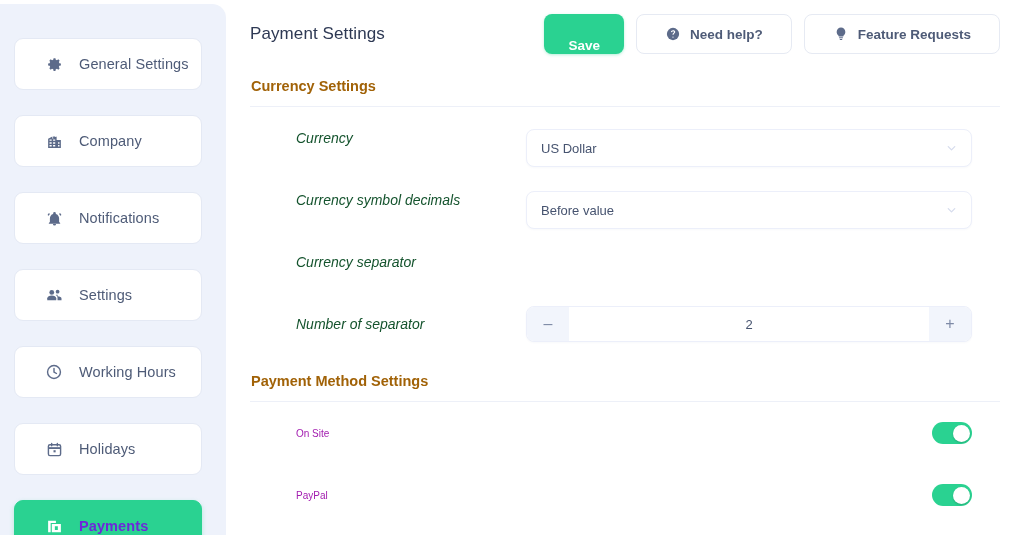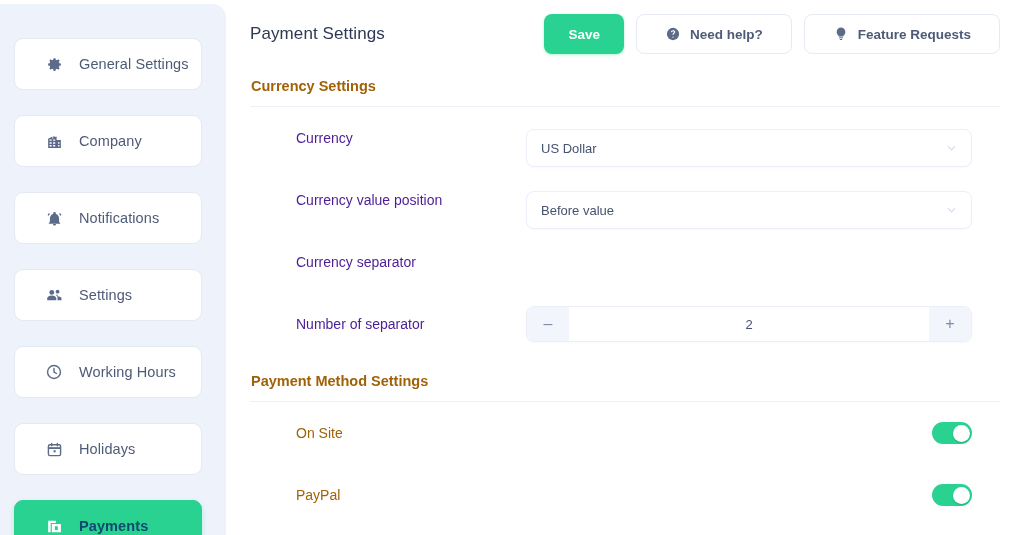--- a/index.html
+++ b/index.html
@@ -57,21 +57,21 @@
     color: #4e5b77;
     letter-spacing: .1px;
     white-space: nowrap;
   }
   .nav-item.active {
     background: #2ad291;
     border-color: #2ad291;
     box-shadow: 0 2px 5px rgba(42,210,145,.3);
   }
   .nav-item.active .nav-icon { color: #ffffff; }
-  .nav-item.active .nav-label { color: #0c4a6e; font-weight: 600; }
+  .nav-item.active .nav-label { color: #6d28d9; font-weight: 600; }
 
   
   #main {
     position: absolute;
     left: 226px; top: 0;
     width: 798px; height: 535px;
     background: #ffffff;
     padding: 0 24px 0 24px;
   }
 
@@ -104,20 +104,21 @@
     cursor: pointer;
     white-space: nowrap;
     border: 1px solid transparent;
   }
   .btn-save {
     background: #2ad291;
     color: #ffffff;
     font-weight: 700;
     padding: 0 23px;
     box-shadow: 0 1px 3px rgba(42,210,145,.35);
+    align-items: flex-end;
   }
   .btn-ghost {
     background: #ffffff;
     border: 1px solid #e6eaf3;
     color: #4e5b77;
     padding: 0 28px;
     font-weight: 600;
   }
   .btn-ghost .btn-icon {
     color: #5d6b8a;
@@ -140,23 +141,24 @@
   }
 
   .field-row {
     display: flex;
     align-items: center;
     height: 62px;
     padding-left: 46px;
   }
   .field-label {
     font-size: 14px;
-    color: #4c1d95;
+    color: #14532d;
     width: 230px;
     flex: none;
+    font-style: italic;
   }
   .control {
     position: relative;
     flex: 1;
     max-width: 446px;
   }
 
   .select {
     position: relative;
     height: 38px;
@@ -230,22 +232,22 @@
   }
 
   .method-row {
     display: flex;
     align-items: center;
     height: 62px;
     padding-left: 46px;
     padding-right: 28px;
   }
   .method-label {
-    font-size: 14px;
-    color: #a16207;
+    font-size: 10px;
+    color: #a21caf;
   }
 </style>
 </head>
 <body>
 
 <div id="app">
 
   <nav id="sidebar">
 
     <div class="nav-item">
@@ -367,21 +369,21 @@
           <span class="chev">
             <svg width="13" height="13" viewBox="0 0 24 24" fill="none" stroke="currentColor" stroke-width="2.4" stroke-linecap="round" stroke-linejoin="round">
                 <path d="M6 9.5l6 6 6-6"></path>
               </svg>
           </span>
         </div>
       </div>
     </div>
 
     <div class="field-row">
-      <div class="field-label">Currency value position</div>
+      <div class="field-label">Currency symbol decimals</div>
       <div class="control">
         <div class="select">
           <span>Before value</span>
           <span class="chev">
             <svg width="13" height="13" viewBox="0 0 24 24" fill="none" stroke="currentColor" stroke-width="2.4" stroke-linecap="round" stroke-linejoin="round">
                 <path d="M6 9.5l6 6 6-6"></path>
               </svg>
           </span>
         </div>
       </div>

